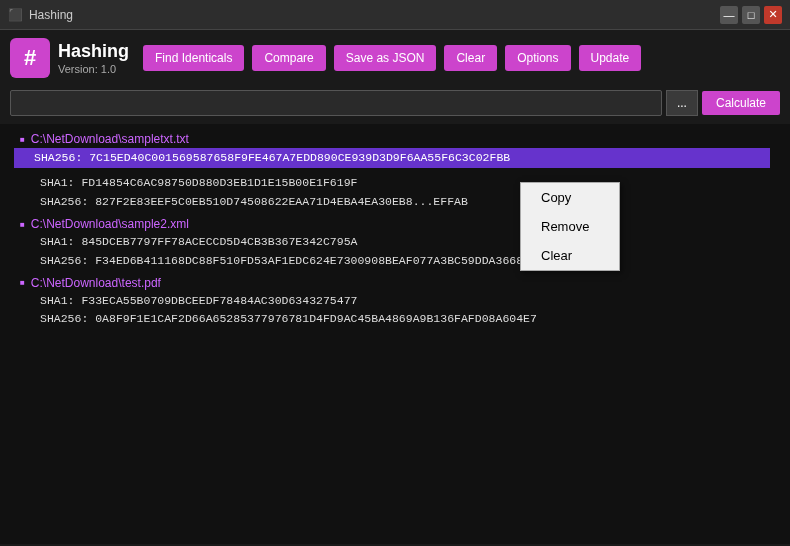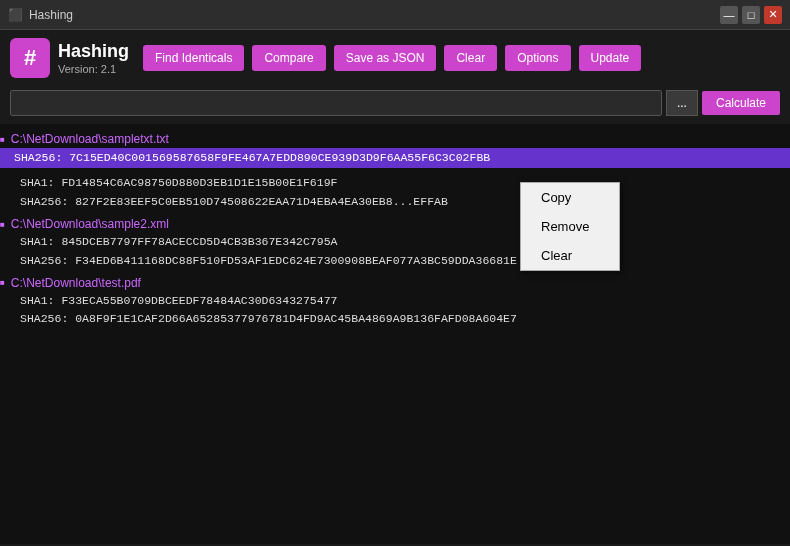--- a/index.html
+++ b/index.html
@@ -123,21 +123,21 @@
       border: none;
       padding: 5px 14px;
       cursor: pointer;
       font-size: 12px;
       border-radius: 2px;
     }
 
     
     .content {
       background: #111111;
-      padding: 8px 0;
+      padding: 8px 20px;
       height: calc(546px - 30px - 60px - 36px);
       overflow-y: auto;
       position: relative;
     }
 
     .file-entry { margin-bottom: 6px; }
     .file-path {
       color: #cc66ff;
       font-size: 12px;
       font-weight: 500;
@@ -201,21 +201,21 @@
     <button class="tb-btn">□</button>
     <button class="tb-btn close">✕</button>
   </div>
 </div>
 
 <div class="header">
   <div class="logo-area">
     <div class="logo-icon">#</div>
     <div class="app-info">
       <span class="app-name">Hashing</span>
-      <span class="app-version">Version: 2.1</span>
+      <span class="app-version">Version: 1.0</span>
     </div>
   </div>
   <button class="toolbar-btn">Find Identicals</button>
   <button class="toolbar-btn">Compare</button>
   <button class="toolbar-btn">Save as JSON</button>
   <button class="toolbar-btn">Clear</button>
   <button class="toolbar-btn">Options</button>
   <button class="toolbar-btn">Update</button>
 </div>
 

